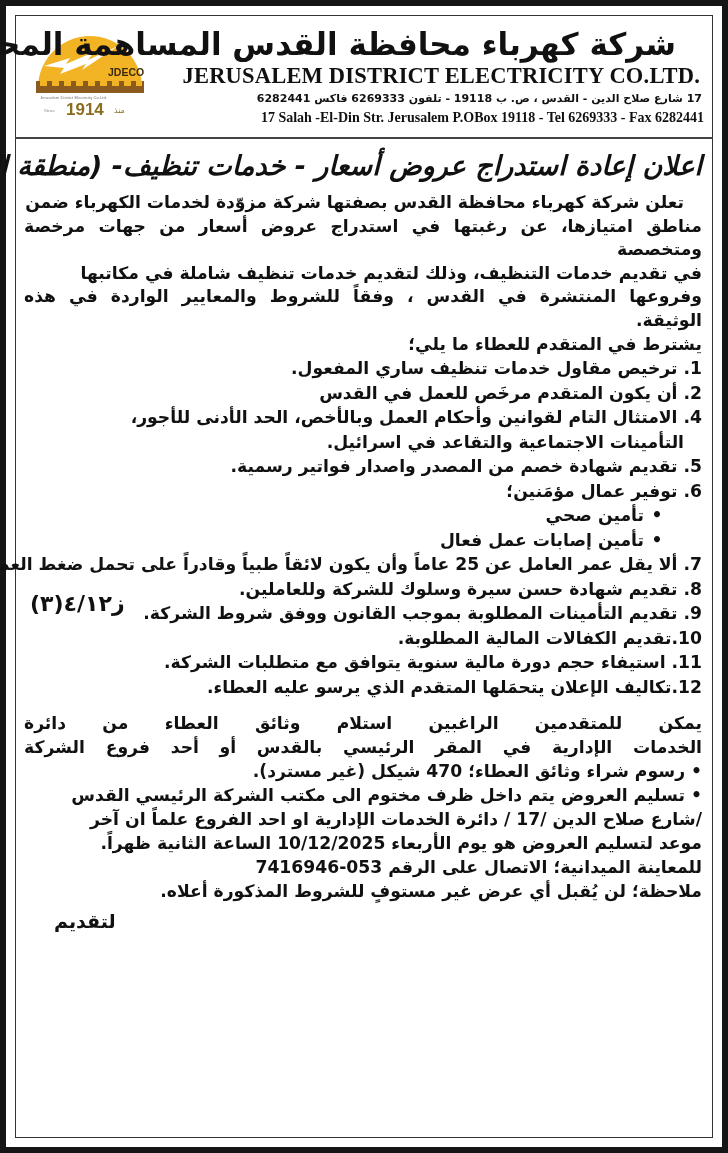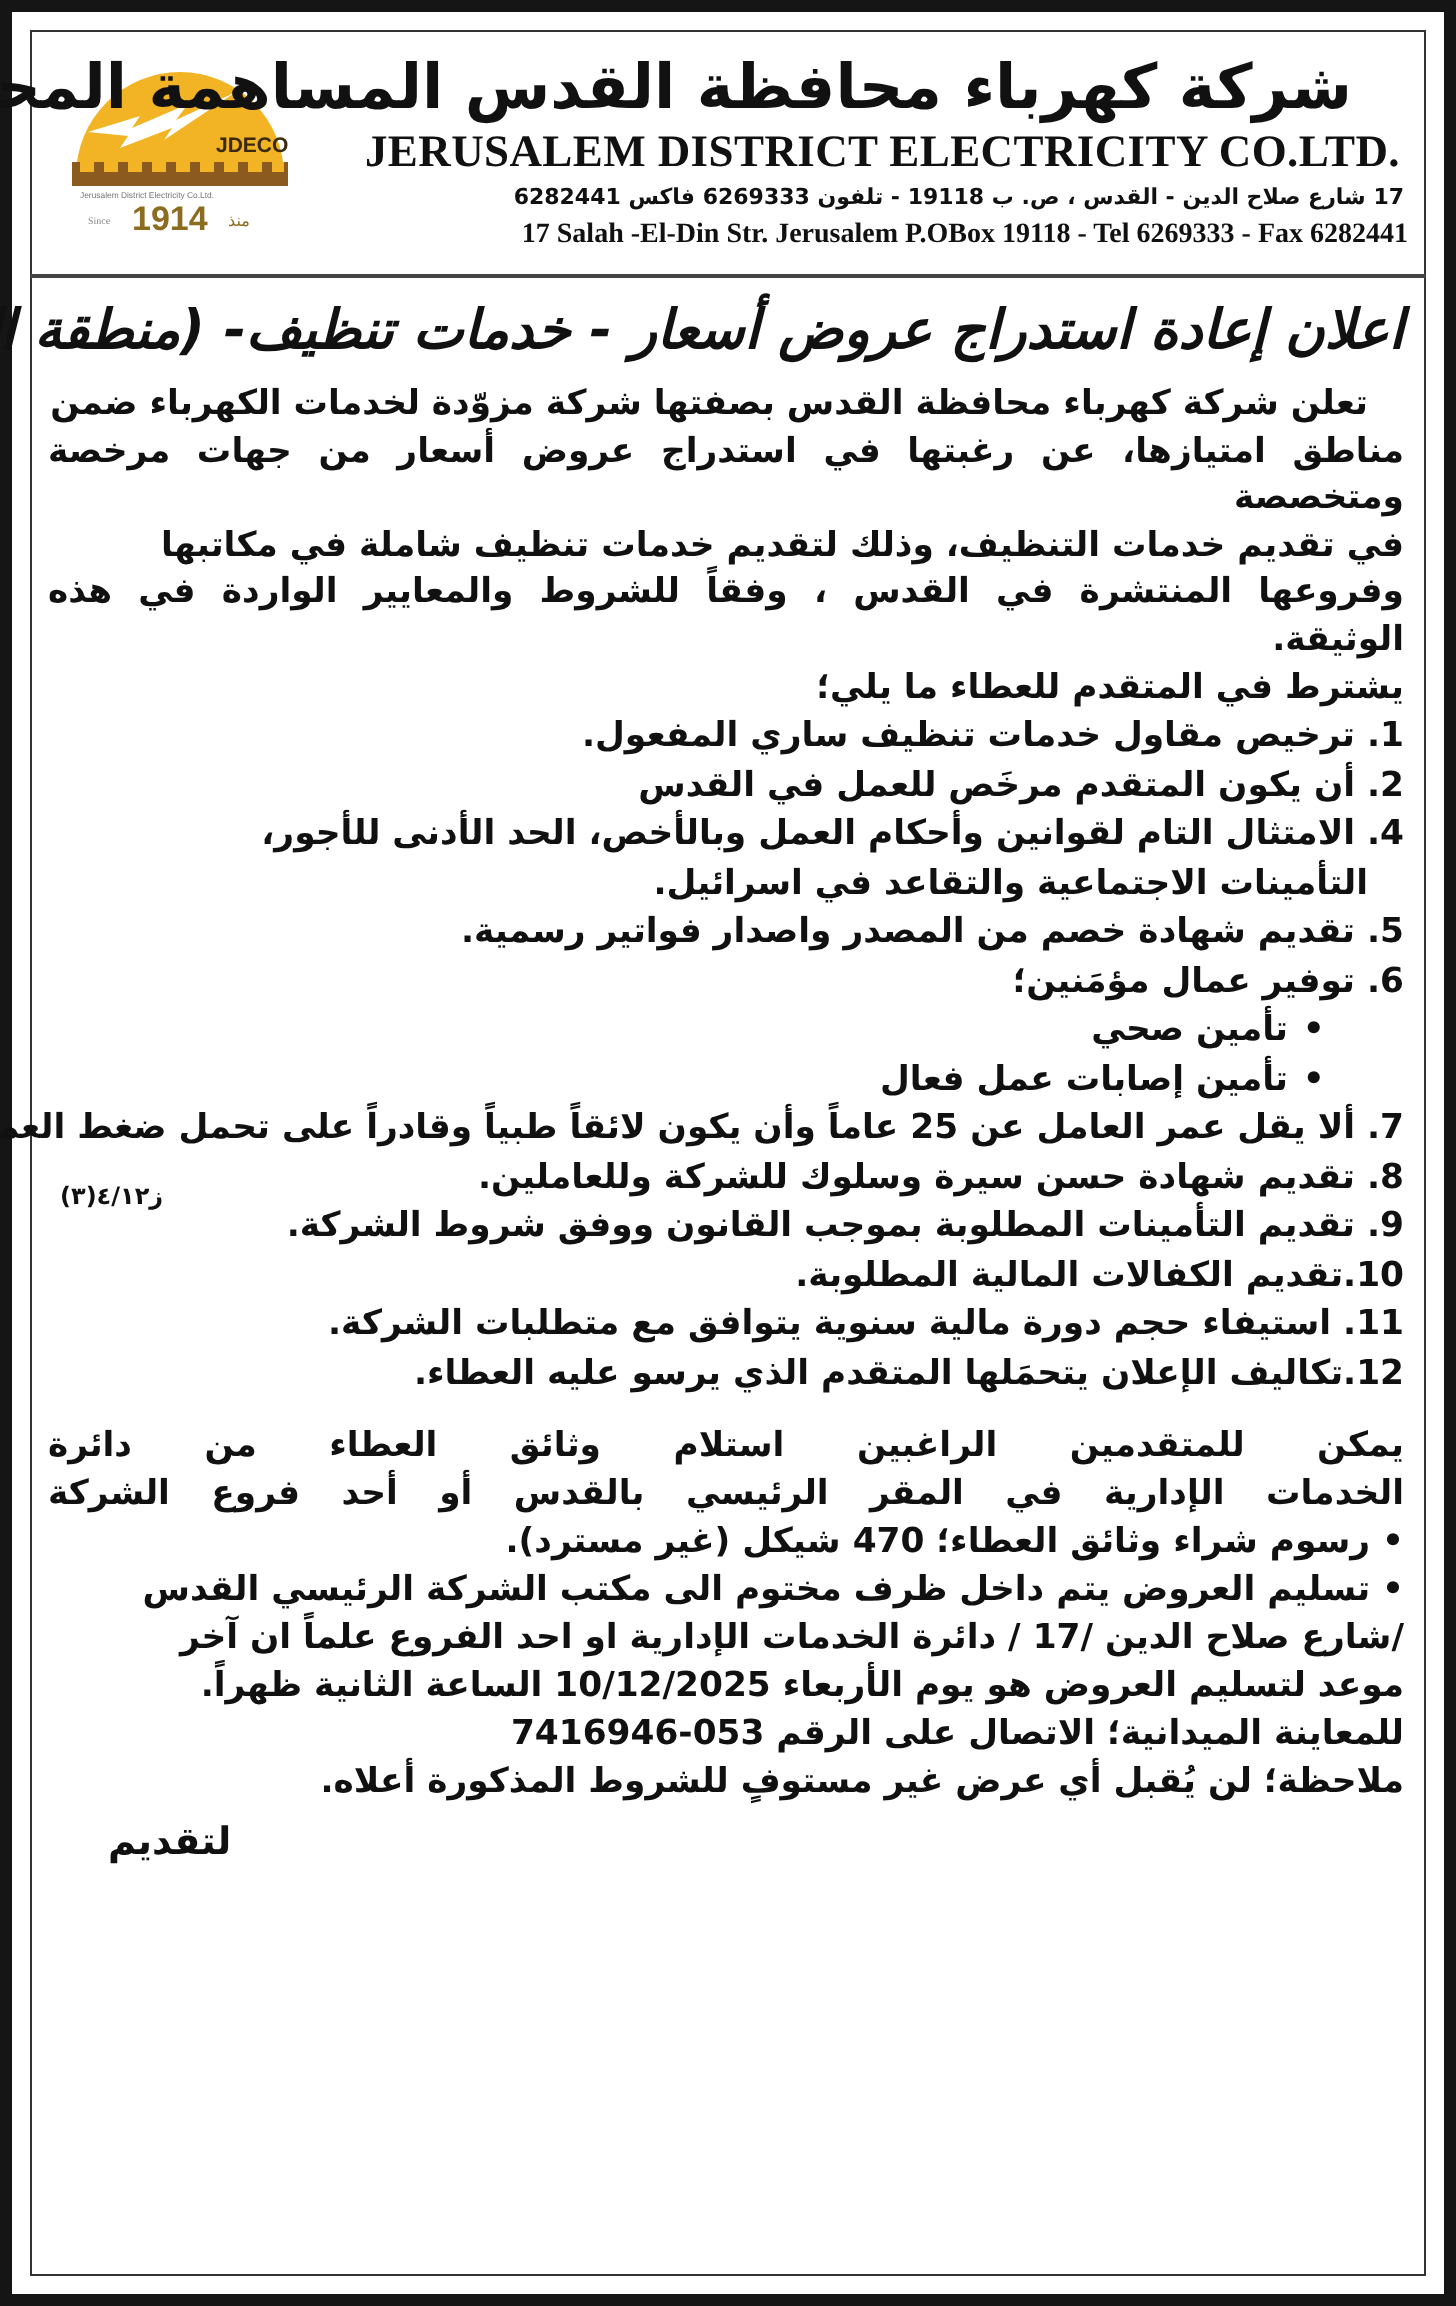--- a/index.html
+++ b/index.html
@@ -16,21 +16,21 @@
     .content { position: absolute; left: 18px; right: 20px; top: 142px; direction: rtl; text-align: right; font-weight: bold; }
     .title { text-align: left; font-size: 27px; margin: 2px 0 10px 0; white-space: nowrap; letter-spacing: -0.3px; font-style: italic; }
     .intro { font-size: 17.2px; line-height: 23.5px; text-align: justify; text-align-last: right; margin-right: 18px; letter-spacing: -0.4px; }
     .intro p { margin: 0; }
     .req-head { font-size: 17.2px; line-height: 24px; margin-right: 0; letter-spacing: -0.4px; }
     .list { margin: 0; padding: 0; list-style: none; font-size: 17.2px; line-height: 24.5px; letter-spacing: -0.4px; }
     .list li { white-space: nowrap; }
     .list .cont { padding-right: 18px; }
     .sub { padding-right: 40px; }
     .sub .dot { display: inline-block; width: 18px; }
-    .stamp { position: absolute; left: 6px; top: 443px; direction: ltr; font-size: 12px; font-weight: bold; white-space: nowrap; }
+    .stamp { position: absolute; left: 6px; top: 443px; direction: ltr; font-size: 22px; font-weight: bold; white-space: nowrap; }
     .para2 { margin-top: 12px; font-size: 17.2px; line-height: 24px; letter-spacing: -0.4px; }
     .para2 .line { white-space: nowrap; }
     .spread { text-align: justify; text-align-last: justify; letter-spacing: 1.2px; }
     .footer-sign { font-size: 19px; text-align: left; margin-top: 6px; padding-left: 30px; }
   </style>
 </head>
 <body>
 
 <div class="frame-outer">
   <div class="frame-inner"></div>

